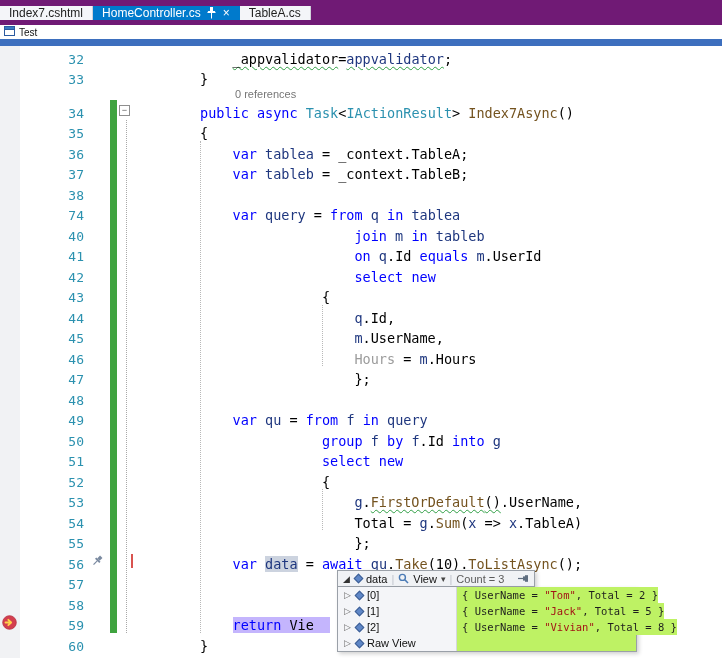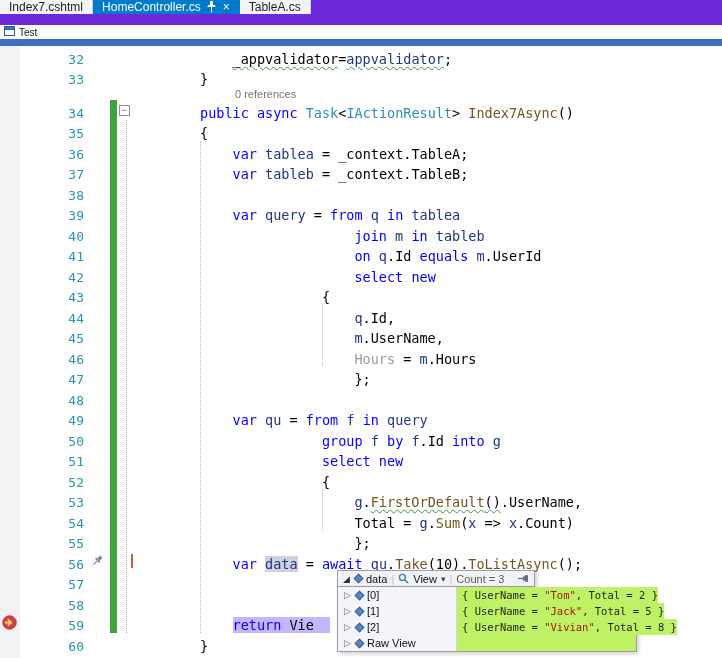--- a/index.html
+++ b/index.html
@@ -1,20 +1,20 @@
 <!DOCTYPE html>
 <html><head>
 <meta charset="utf-8">
 <style>
   * { margin:0; padding:0; box-sizing:border-box; }
   body { background:#888; font-family:"Liberation Sans", sans-serif; }
   .screen { position:relative; width:722px; height:658px; background:#fff; overflow:hidden; }
 
   
-  .tabbar { height:25px; background:#6d28d9; display:flex; align-items:flex-start; }
+  .tabbar { height:25px; background:#701a75; display:flex; align-items:center; }
   .tab { display:flex; align-items:center; gap:6px; padding:0 9px; font-size:12px; color:#1e1e1e;
          background:#f4f5f9; border-right:1px solid #cfd2da; cursor:default; }
   .tab.active { background:#007acc; color:#fff; border-right-color:#007acc; }
   .tabclose { font-size:12px; line-height:1; margin-left:1px; }
   .tabpin svg { display:block; }
 
   
   .testbar { height:14px; background:#ffffff; display:flex; align-items:center; gap:4px; padding-left:4px;
              font-size:10px; color:#111; }
   .bluebar { height:7px; background:#3d6fbe; }
@@ -165,21 +165,21 @@
         </div>
         <div class="row">
           <div class="c-bp"></div>
           <div class="c-num">38</div>
           <div class="c-mid ch"></div>
           <div class="c-fold"></div>
           <div class="c-code"></div>
         </div>
         <div class="row">
           <div class="c-bp"></div>
-          <div class="c-num">39</div>
+          <div class="c-num">74</div>
           <div class="c-mid ch"></div>
           <div class="c-fold"></div>
           <div class="c-code"><span class="s-p">            </span><span class="s-k">var</span><span class="s-p"> </span><span class="s-l">query</span><span class="s-p"> = </span><span class="s-k">from</span><span class="s-p"> </span><span class="s-l">q</span><span class="s-p"> </span><span class="s-k">in</span><span class="s-p"> </span><span class="s-l">tablea</span></div>
         </div>
         <div class="row">
           <div class="c-bp"></div>
           <div class="c-num">40</div>
           <div class="c-mid ch"></div>
           <div class="c-fold"></div>
           <div class="c-code"><span class="s-p">                           </span><span class="s-k">join</span><span class="s-p"> </span><span class="s-l">m</span><span class="s-p"> </span><span class="s-k">in</span><span class="s-p"> </span><span class="s-l">tableb</span></div>
@@ -273,21 +273,21 @@
           <div class="c-num">53</div>
           <div class="c-mid ch"></div>
           <div class="c-fold"></div>
           <div class="c-code"><span class="s-p">                           </span><span class="s-l">g</span><span class="s-p">.</span><span class="s-m s-sq">FirstOrDefault</span><span class="s-p s-sq">()</span><span class="s-p">.UserName,</span></div>
         </div>
         <div class="row">
           <div class="c-bp"></div>
           <div class="c-num">54</div>
           <div class="c-mid ch"></div>
           <div class="c-fold"></div>
-          <div class="c-code"><span class="s-p">                           Total = </span><span class="s-l">g</span><span class="s-p">.</span><span class="s-m">Sum</span><span class="s-p">(</span><span class="s-l">x</span><span class="s-p"> =&gt; </span><span class="s-l">x</span><span class="s-p">.Count)</span></div>
+          <div class="c-code"><span class="s-p">                           Total = </span><span class="s-l">g</span><span class="s-p">.</span><span class="s-m">Sum</span><span class="s-p">(</span><span class="s-l">x</span><span class="s-p"> =&gt; </span><span class="s-l">x</span><span class="s-p">.TableA)</span></div>
         </div>
         <div class="row">
           <div class="c-bp"></div>
           <div class="c-num">55</div>
           <div class="c-mid ch"></div>
           <div class="c-fold"></div>
           <div class="c-code"><span class="s-p">                           };</span></div>
         </div>
         <div class="row">
           <div class="c-bp"></div>

